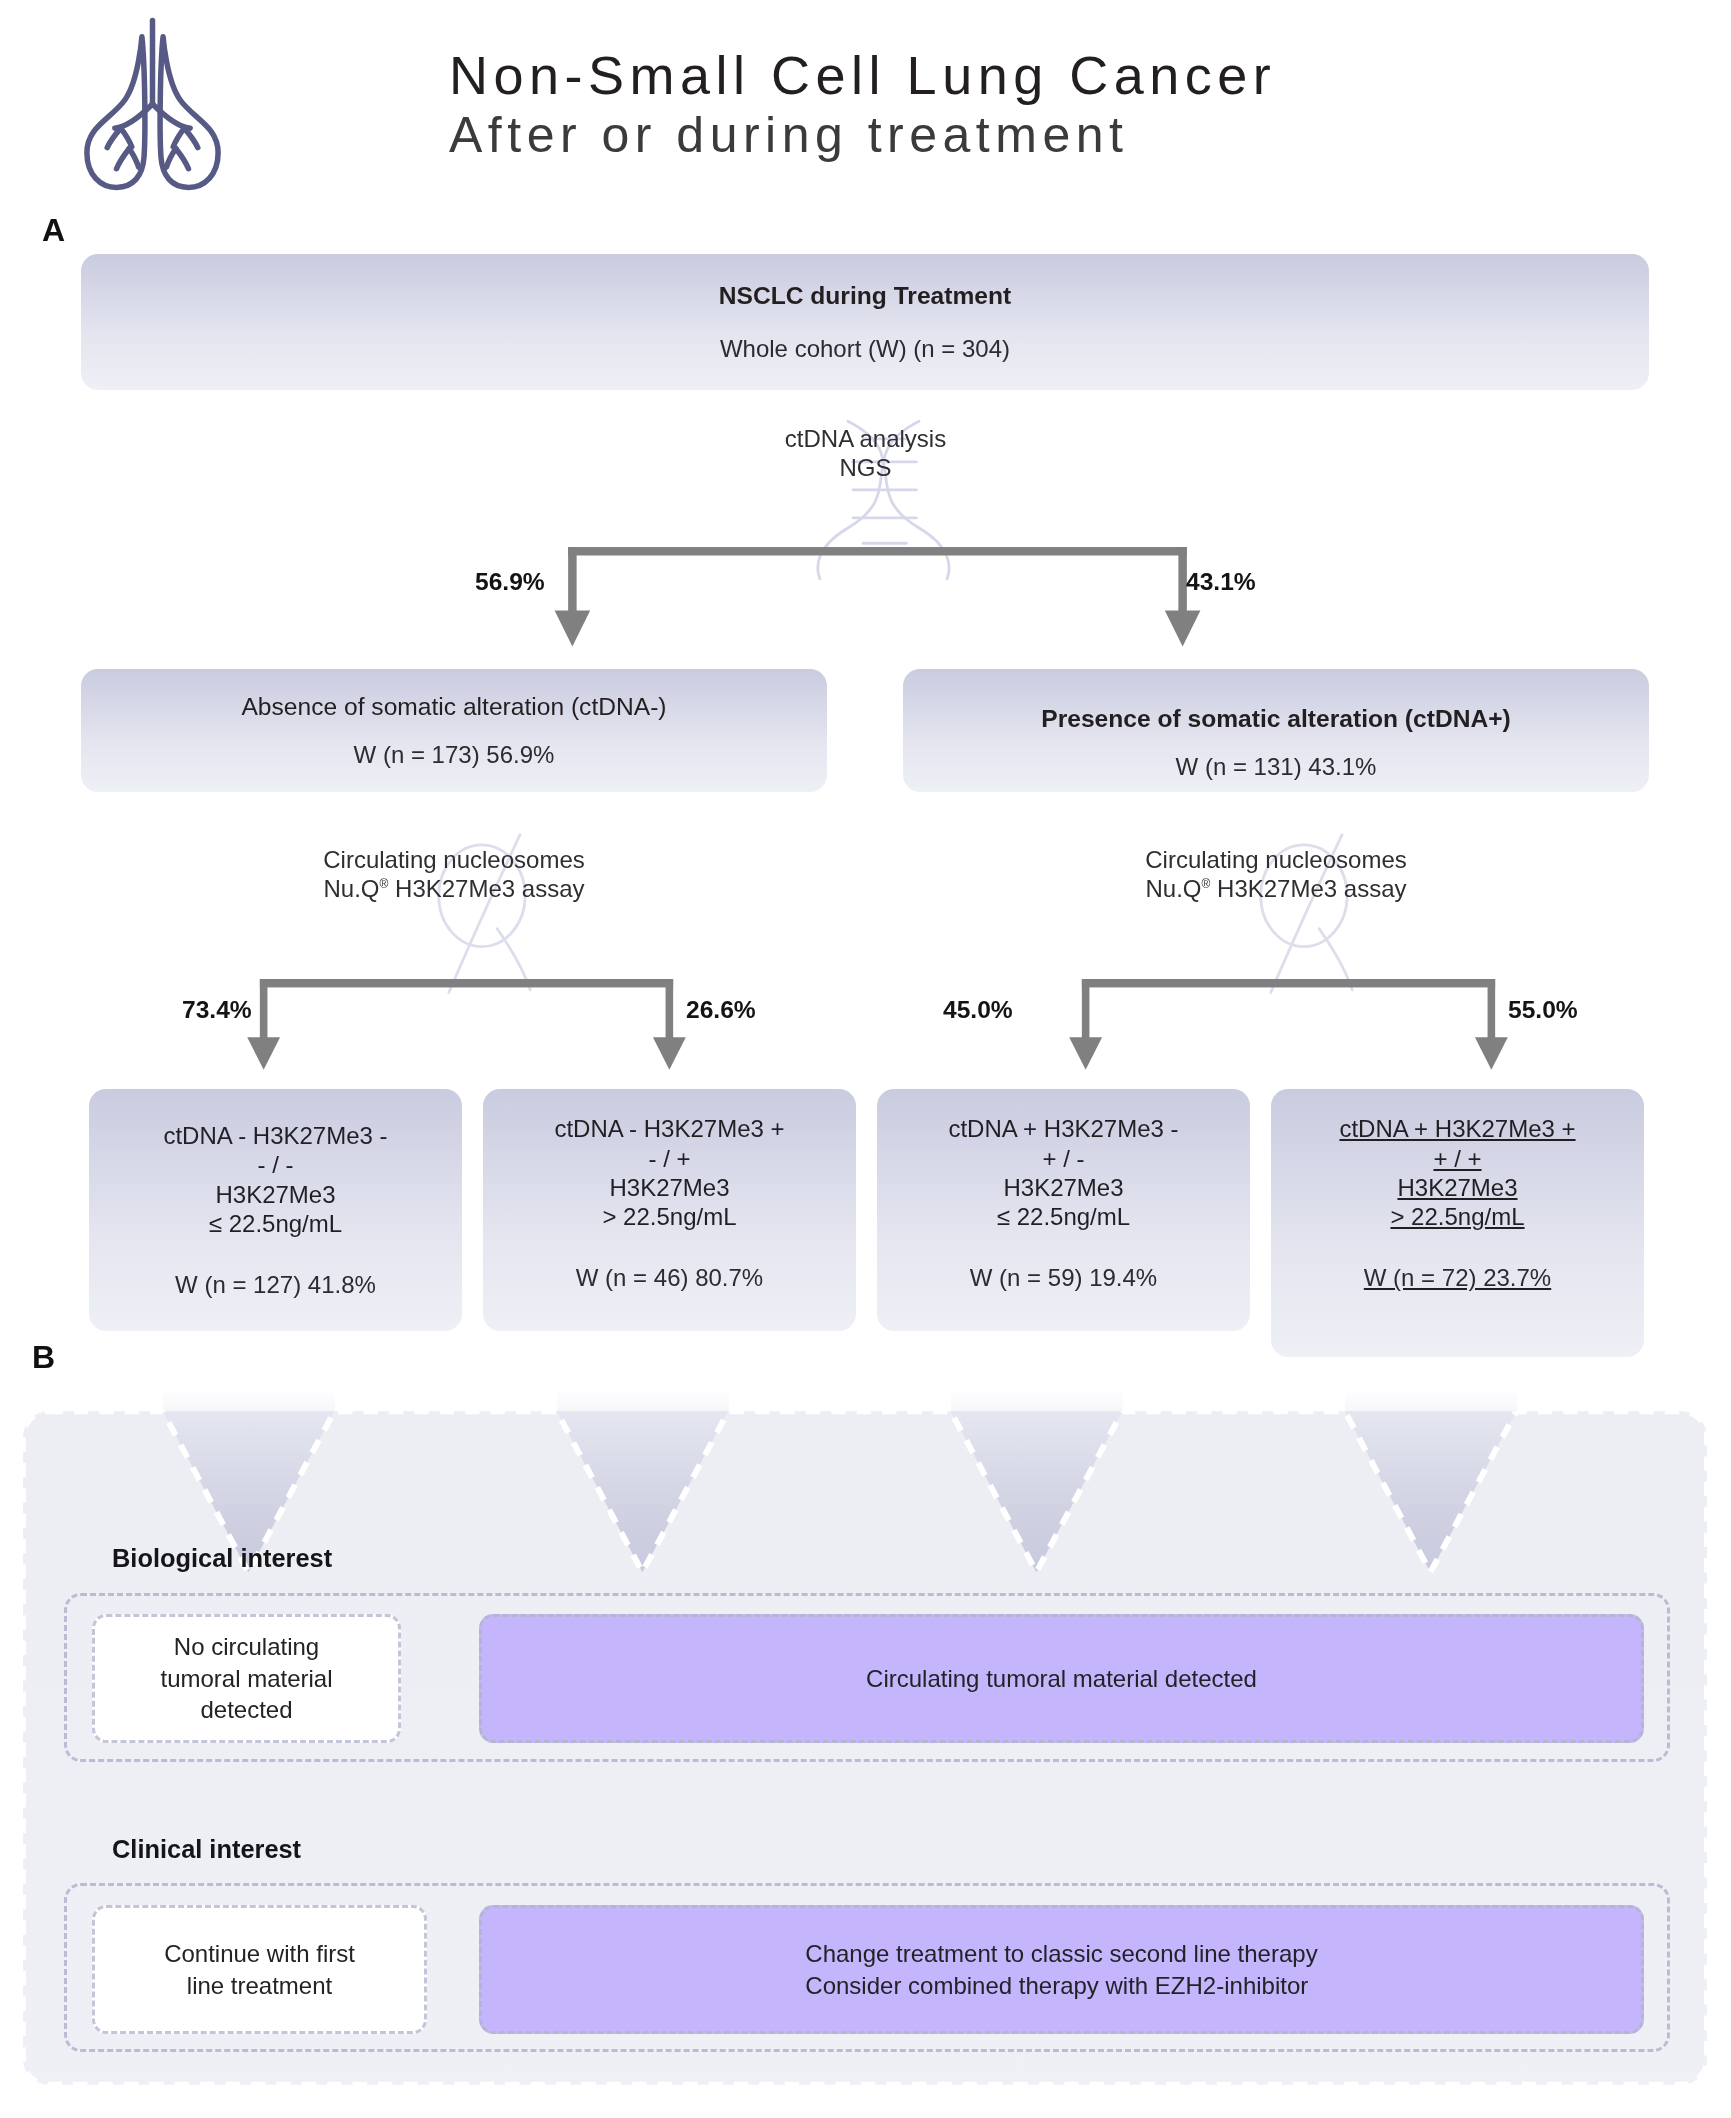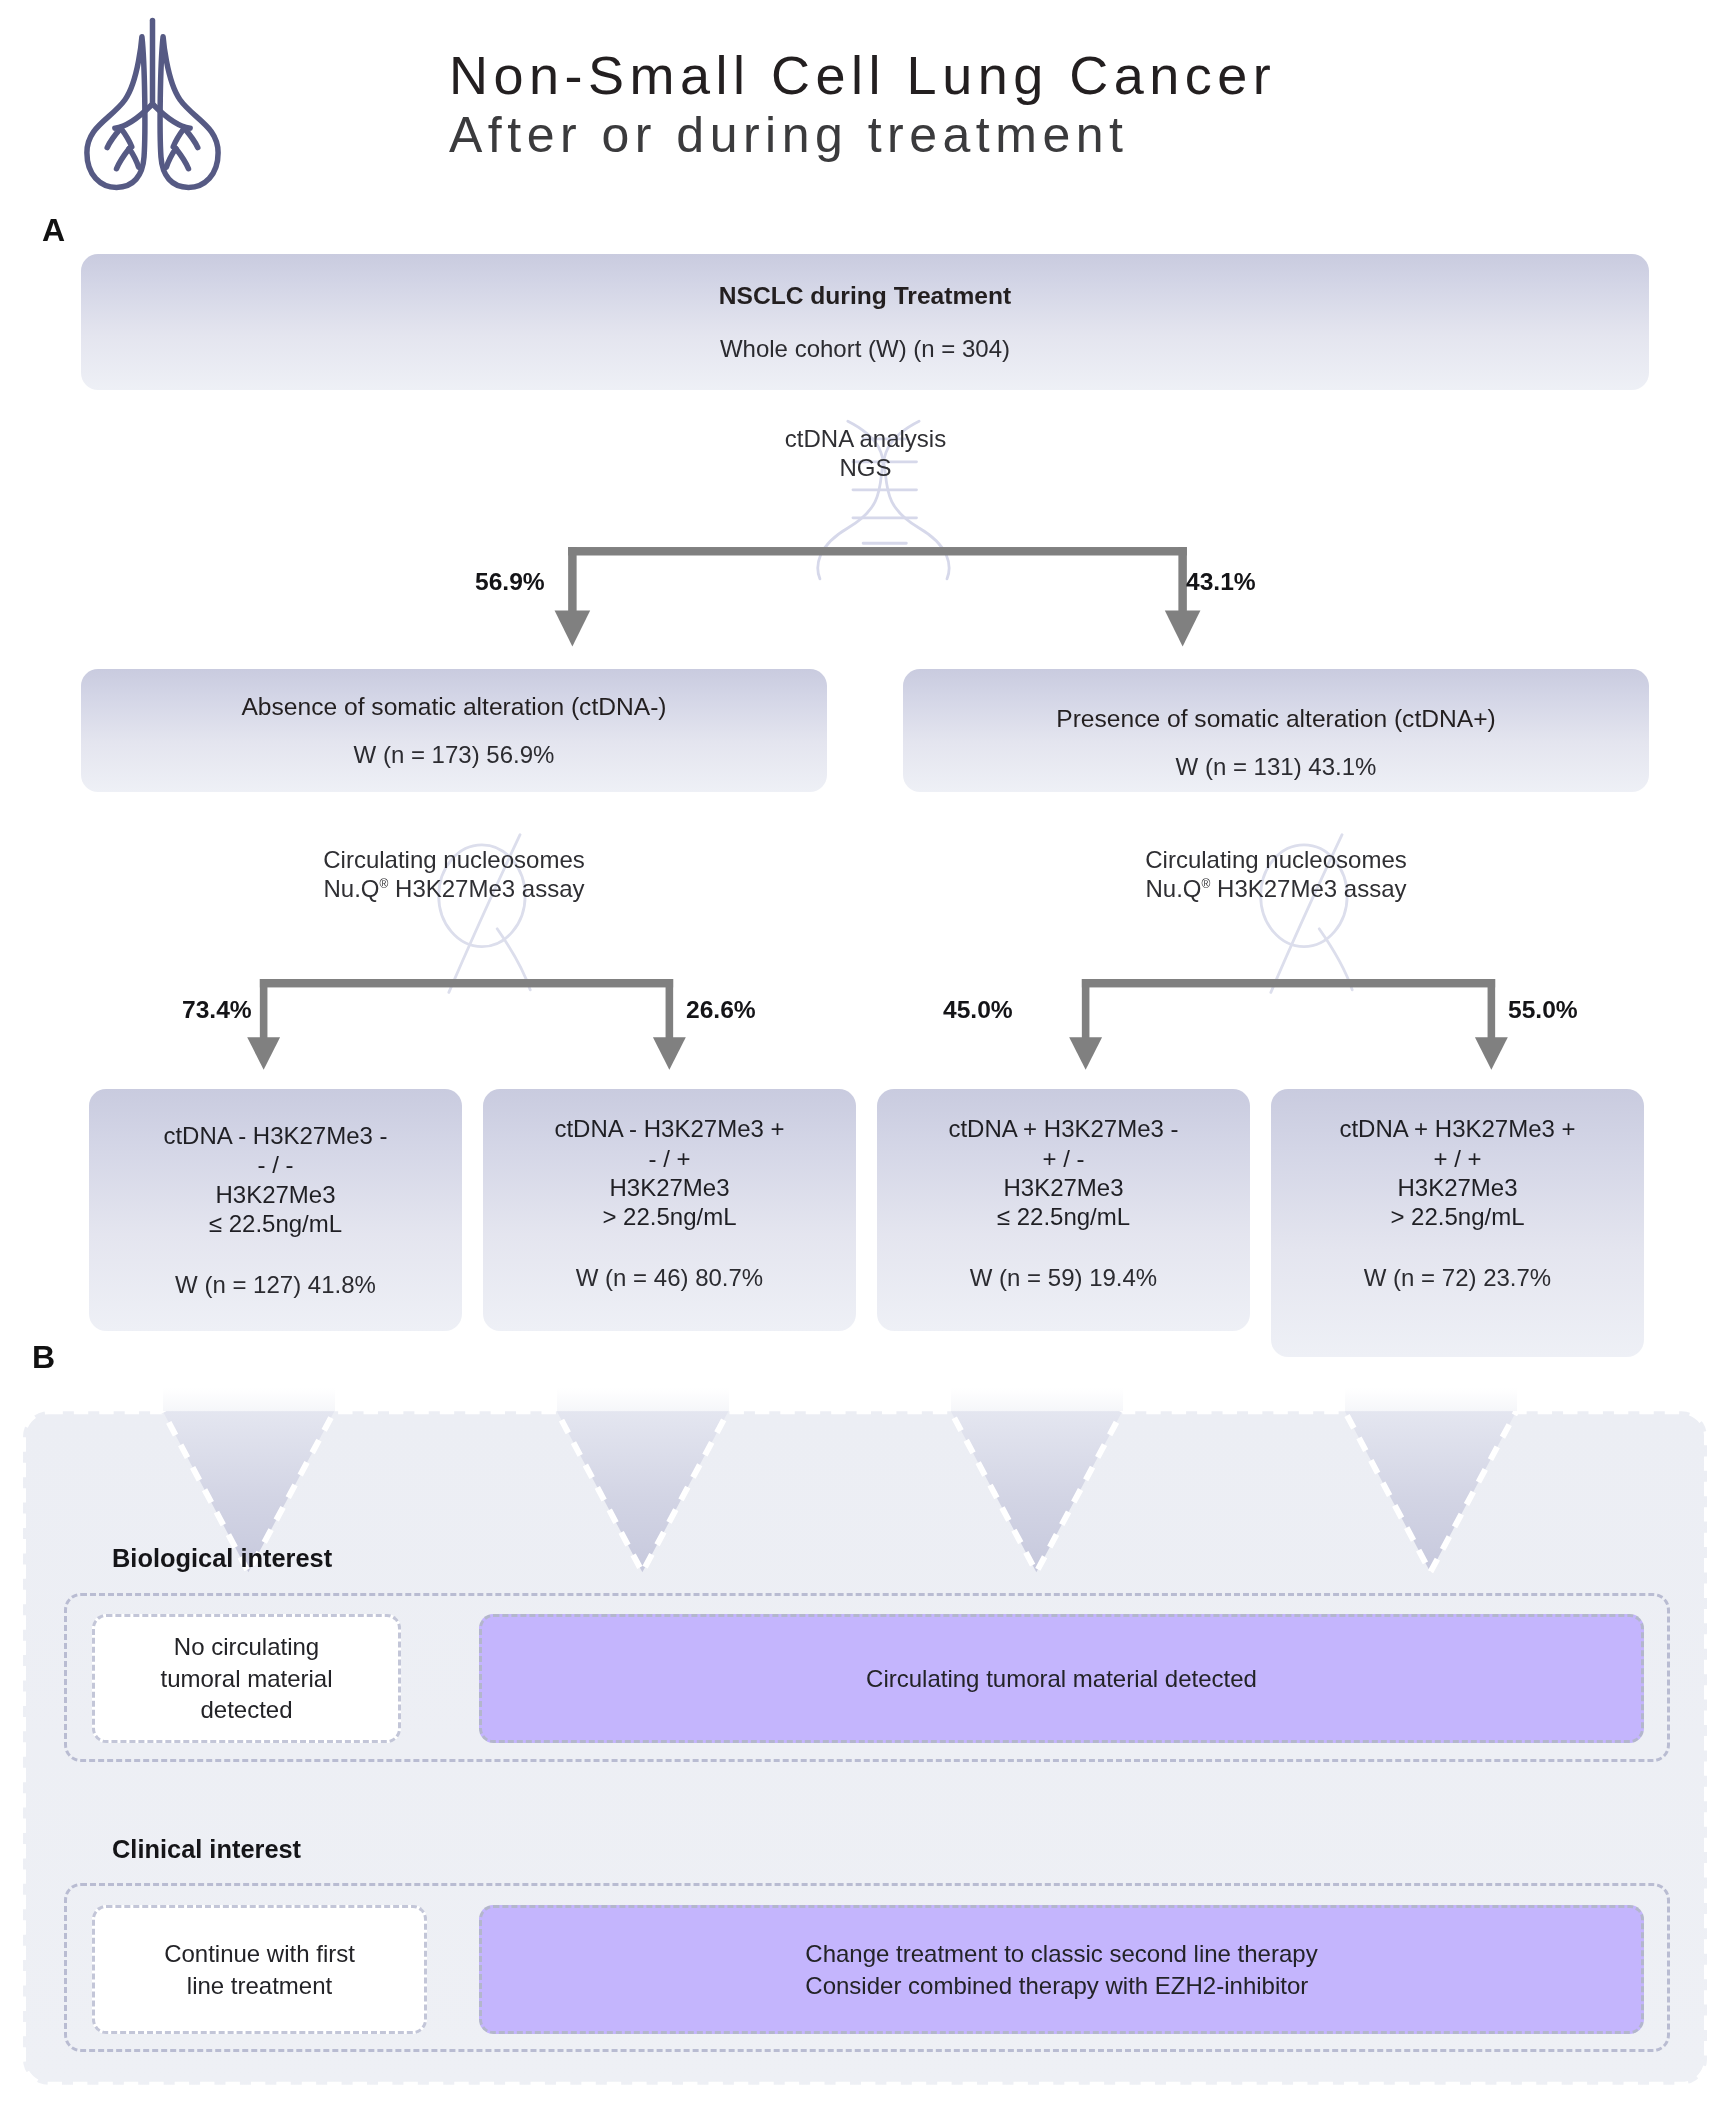--- a/index.html
+++ b/index.html
@@ -103,21 +103,21 @@
   </svg>
   <span class="pct" style="left:475px;top:568px;">56.9%</span>
   <span class="pct" style="left:1186px;top:568px;">43.1%</span>
 
   <div class="fbox" style="left:81px;top:669px;width:746px;height:123px;justify-content:center;gap:20.3px;">
     <div class="ftitle" style="font-weight:400;">Absence of somatic alteration (ctDNA-)</div>
     <div class="fsub">W (n = 173) 56.9%</div>
   </div>
 
   <div class="fbox" style="left:903px;top:669px;width:746px;height:123px;justify-content:center;gap:20.3px;">
-    <div class="ftitle" style="font-weight:400;margin-top:24px;">Presence of somatic alteration (ctDNA+)</div>
+    <div class="ftitle" style="font-weight:700;margin-top:24px;">Presence of somatic alteration (ctDNA+)</div>
     <div class="fsub">W (n = 131) 43.1%</div>
   </div>
 
   <svg class="wm" style="left:398px;top:822px;" width="178" height="178" viewBox="0 0 140 140" fill="none" stroke="#dcdeec" stroke-width="2.2" stroke-linecap="round">
     <ellipse cx="66" cy="58" rx="34" ry="40"></ellipse>
     <path d="M78 84 C92 104 100 120 104 132"></path>
     <path d="M96 10 C80 44 58 92 40 134"></path>
   </svg>
   <svg class="wm" style="left:1220px;top:822px;" width="178" height="178" viewBox="0 0 140 140" fill="none" stroke="#dcdeec" stroke-width="2.2" stroke-linecap="round">
     <ellipse cx="66" cy="58" rx="34" ry="40"></ellipse>
@@ -176,21 +176,21 @@
   </div>
 
   <div class="fbox" style="left:877px;top:1089px;width:373px;height:242px;justify-content:flex-start;padding-top:25.4px;">
     <div class="fline">ctDNA + H3K27Me3 -</div>
     <div class="fline">+ / -</div>
     <div class="fline">H3K27Me3</div>
     <div class="fline">≤ 22.5ng/mL</div>
     <div class="fsub" style="margin-top:33px;">W (n = 59) 19.4%</div>
   </div>
 
-  <div class="fbox" style="left:1271px;top:1089px;width:373px;height:268px;justify-content:flex-start;padding-top:25.4px;">
+  <div class="fbox" style="left:1271px;top:1089px;width:373px;height:268px;justify-content:flex-start;padding-top:25.4px;text-decoration:underline;">
     <div class="fline">ctDNA + H3K27Me3 +</div>
     <div class="fline">+ / +</div>
     <div class="fline">H3K27Me3</div>
     <div class="fline">&gt; 22.5ng/mL</div>
     <div class="fsub" style="margin-top:33px;">W (n = 72) 23.7%</div>
   </div>
 
   <span class="panel-letter" style="left:32px;top:1339px;">B</span>
 
   <div class="pipe" style="left:163px;top:1388px;width:172px;height:85px;"></div>

